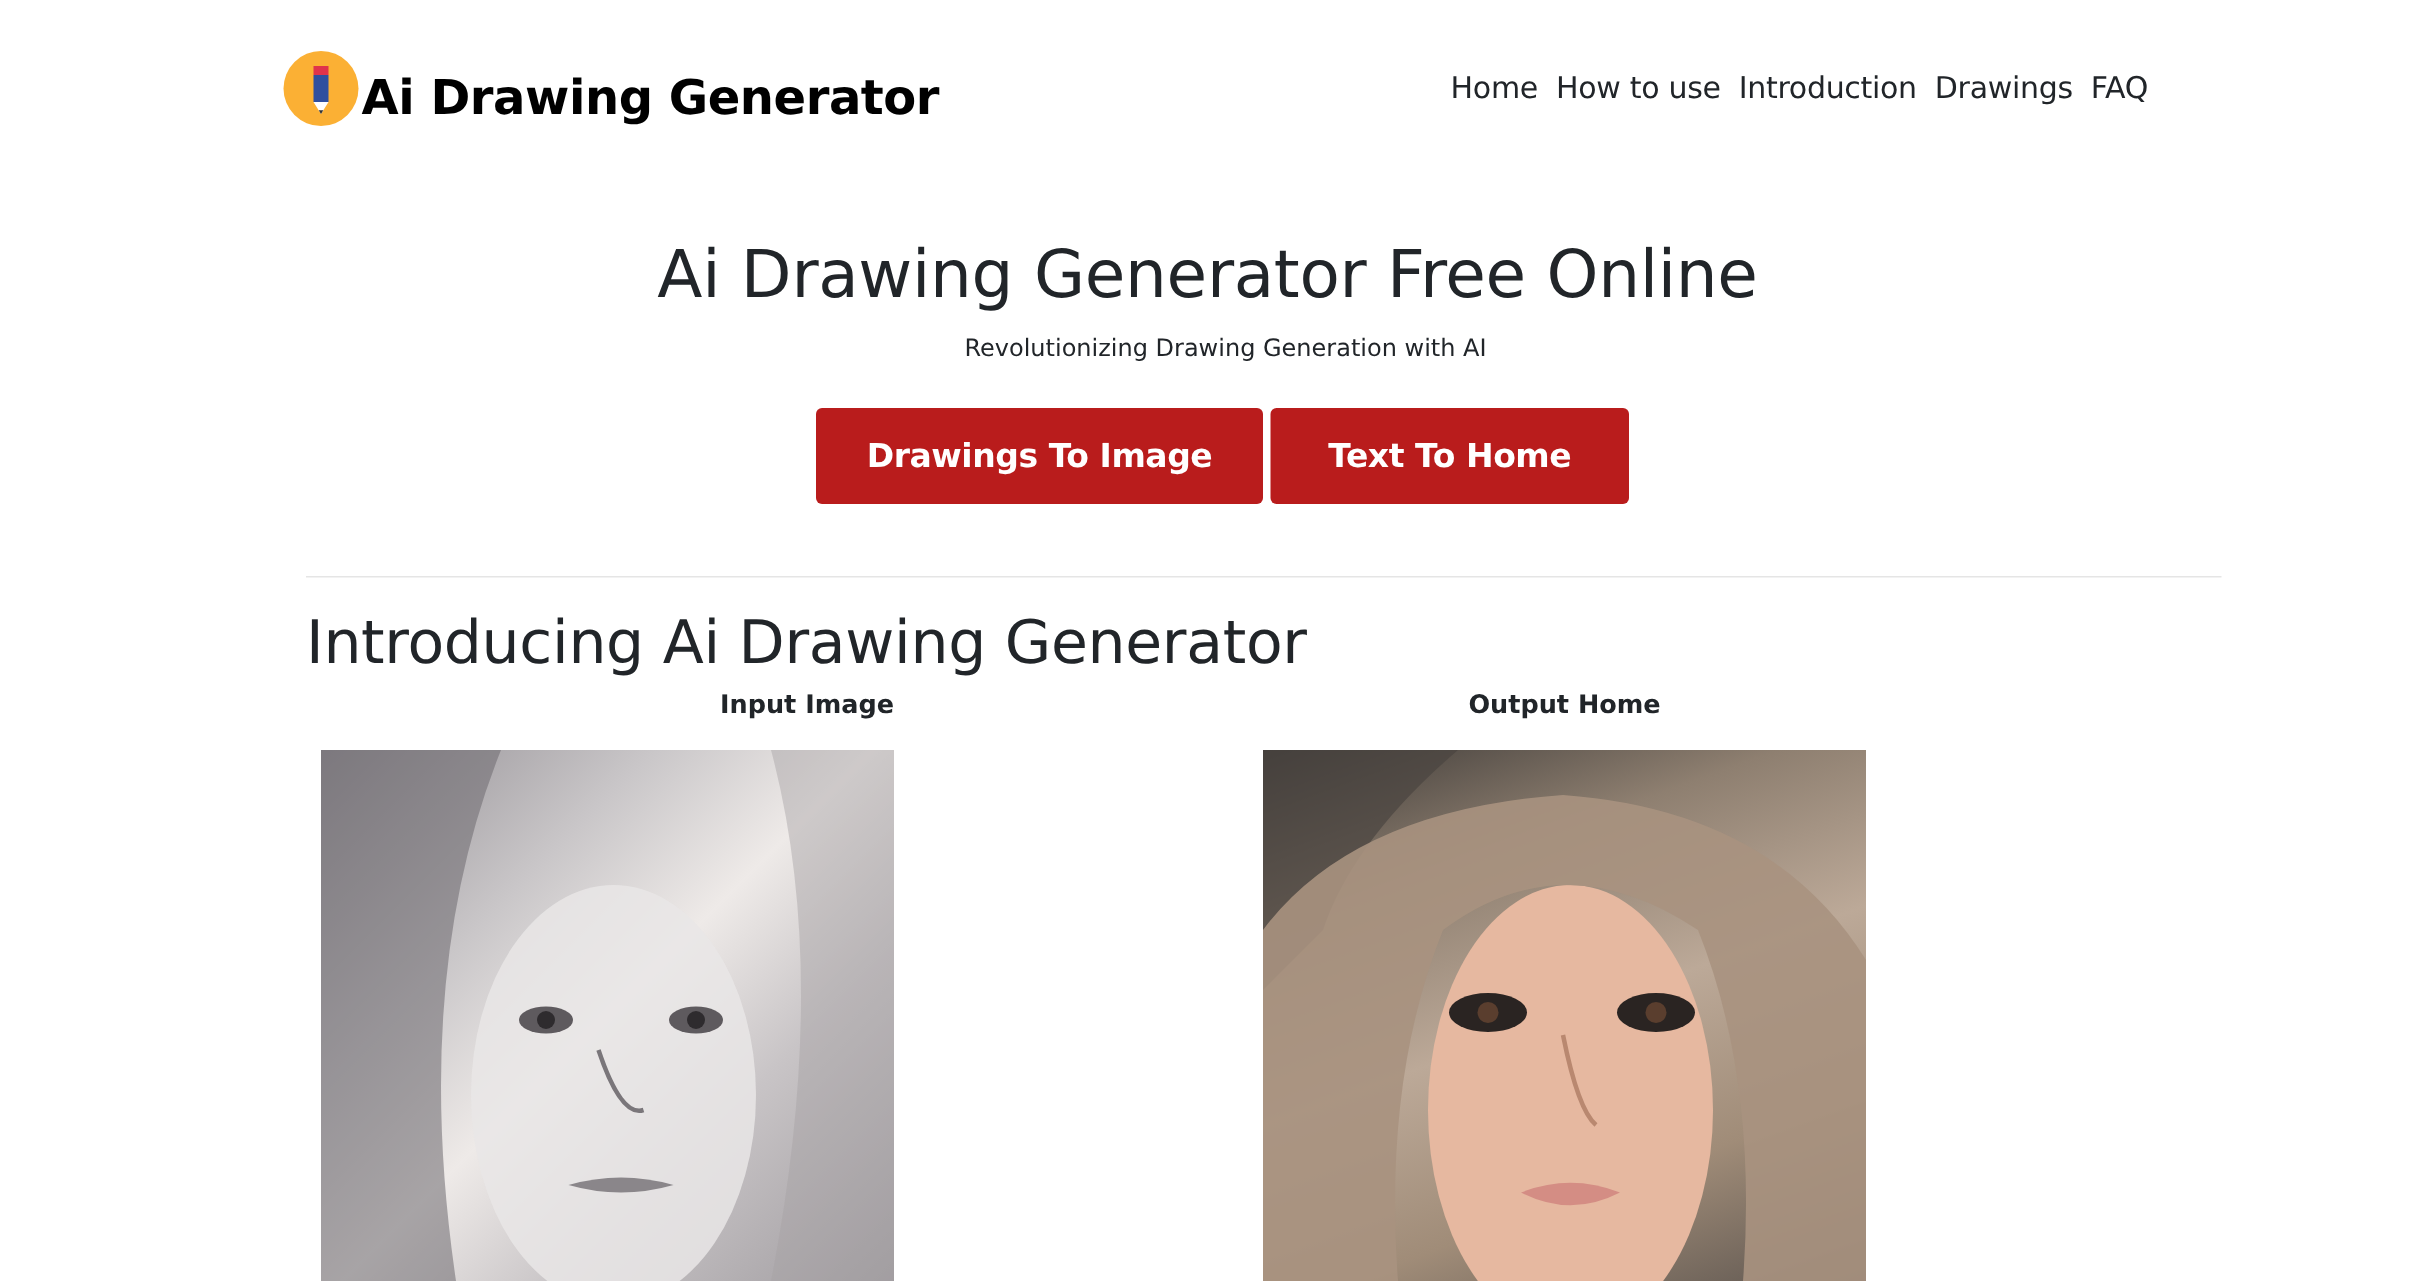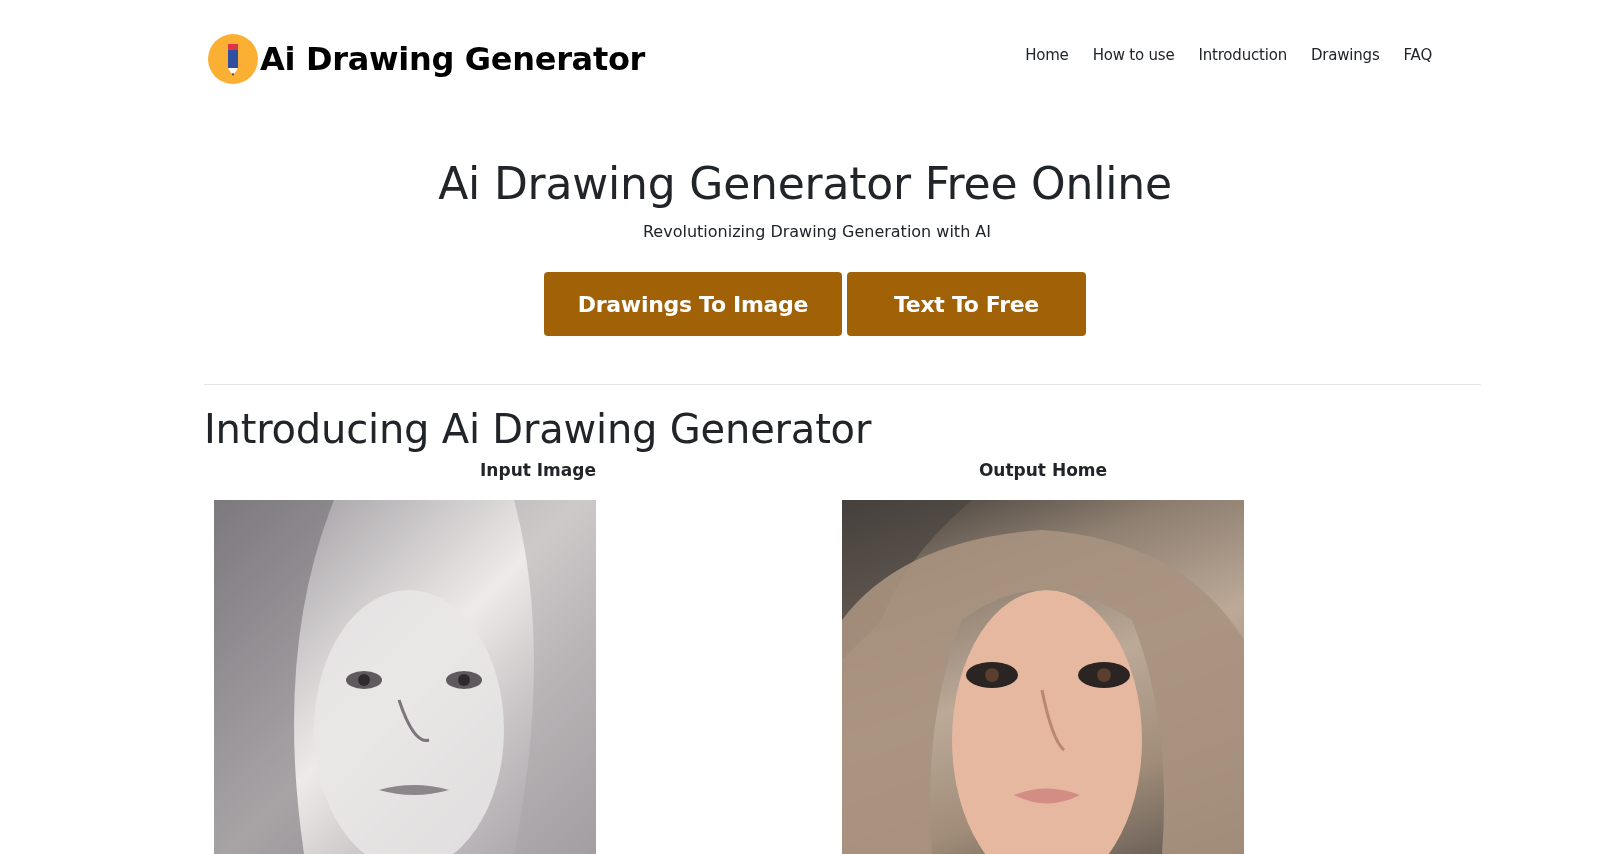--- a/index.html
+++ b/index.html
@@ -1,31 +1,31 @@
 <!DOCTYPE html>
 <html><head>
   <meta charset="utf-8">
   <style>
     * { box-sizing: border-box; margin: 0; padding: 0; }
     html, body { width: 1610px; height: 854px; overflow: hidden; background: #ffffff; }
     body { font-family: "DejaVu Sans", "Liberation Sans", sans-serif; color: #212529; position: relative; }
 
     .header { position: absolute; left: 0; top: 0; width: 1610px; height: 110px; }
-    .brand { position: absolute; left: 208px; top: 34px; display: flex; align-items: center; text-decoration: none; }
+    .brand { position: absolute; left: 189px; top: 34px; display: flex; align-items: flex-end; text-decoration: none; }
     .brand-logo { width: 50px; height: 50px; border-radius: 50%; background: #fbb034; position: relative; flex: none; }
     .brand-logo svg { position: absolute; left: 0; top: 0; }
     .brand-name { font-family: "DejaVu Sans", sans-serif; font-weight: bold; font-size: 32px; color: #000; margin-left: 2px; letter-spacing: -0.3px; white-space: nowrap; }
 
     .nav { position: absolute; right: 178px; top: 46px; display: flex; gap: 0; }
-    .nav a { font-family: "DejaVu Sans", sans-serif; font-size: 15px; color: #212529; text-decoration: none; margin-left: 24px; white-space: nowrap; letter-spacing: -0.2px; }
+    .nav a { font-family: "DejaVu Sans", sans-serif; font-size: 20px; color: #212529; text-decoration: none; margin-left: 12px; white-space: nowrap; letter-spacing: -0.2px; }
 
     .hero-title { position: absolute; left: 0; width: 1610px; top: 158px; text-align: center; font-size: 44px; font-weight: normal; color: #212529; letter-spacing: -0.2px; }
     .hero-sub { position: absolute; left: 0; width: 1610px; top: 222px; text-align: center; font-size: 16px; color: #212529; padding-left: 24px; }
     .btn-row { position: absolute; top: 272px; left: 0; width: 1610px; display: flex; justify-content: center; gap: 5px; padding-left: 20px; }
-    .btn { background: #a16207; color: #fff; border: none; border-radius: 4px; font-family: "DejaVu Sans", sans-serif; font-weight: bold; font-size: 22px; height: 64px; display: flex; align-items: center; justify-content: center; cursor: pointer; letter-spacing: -0.3px; }
+    .btn { background: #b91c1c; color: #fff; border: none; border-radius: 4px; font-family: "DejaVu Sans", sans-serif; font-weight: bold; font-size: 22px; height: 64px; display: flex; align-items: center; justify-content: center; cursor: pointer; letter-spacing: -0.3px; }
     .btn-drawings { width: 298px; }
     .btn-text { width: 239px; }
 
     .divider { position: absolute; left: 204px; top: 384px; width: 1277px; height: 1px; background: #e5e5e5; border: none; }
 
     .section-title { position: absolute; left: 204px; top: 406px; font-size: 40px; font-weight: normal; color: #212529; letter-spacing: -0.2px; white-space: nowrap; }
     .col-label { position: absolute; top: 460px; font-size: 17px; font-weight: bold; color: #212529; text-align: center; }
     .col-label.input { left: 214px; width: 382px; text-align: right; }
     .col-label.output { left: 842px; width: 402px; }
 
@@ -56,21 +56,21 @@
     <a>Drawings</a>
     <a>FAQ</a>
   </nav>
 </header>
 
 <h1 class="hero-title">Ai Drawing Generator Free Online</h1>
 <p class="hero-sub">Revolutionizing Drawing Generation with AI</p>
 
 <div class="btn-row">
   <button class="btn btn-drawings">Drawings To Image</button>
-  <button class="btn btn-text">Text To Free</button>
+  <button class="btn btn-text">Text To Home</button>
 </div>
 
 <hr class="divider">
 
 <h2 class="section-title">Introducing Ai Drawing Generator</h2>
 
 <div class="col-label input">Input Image</div>
 <div class="col-label output">Output Home</div>
 
 <div class="img-box img-input" title="Pencil sketch portrait of a girl with long hair">

